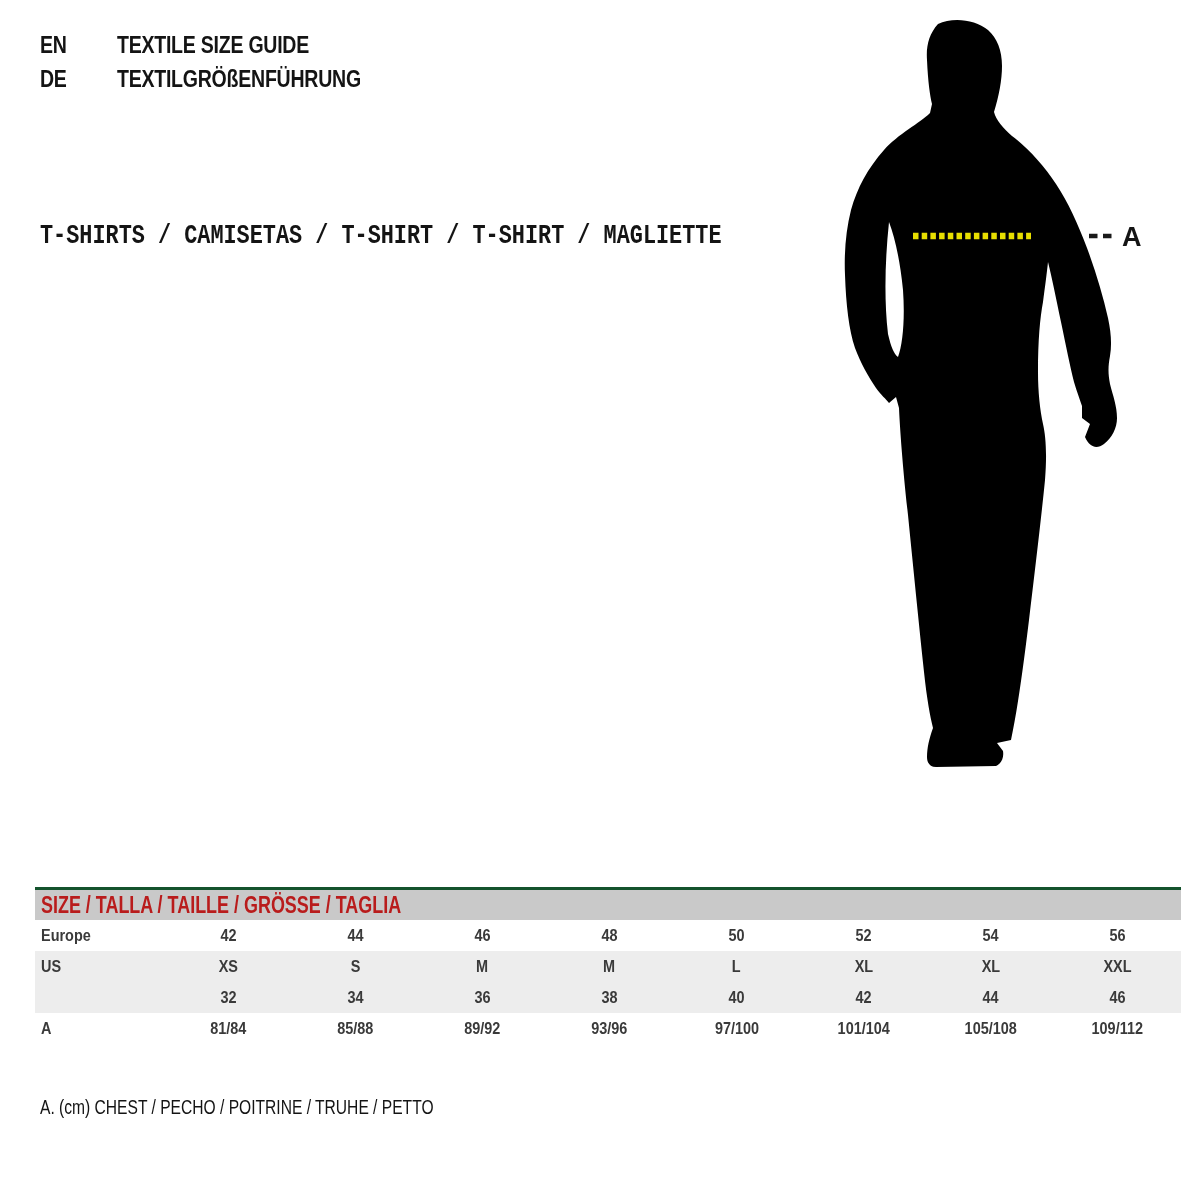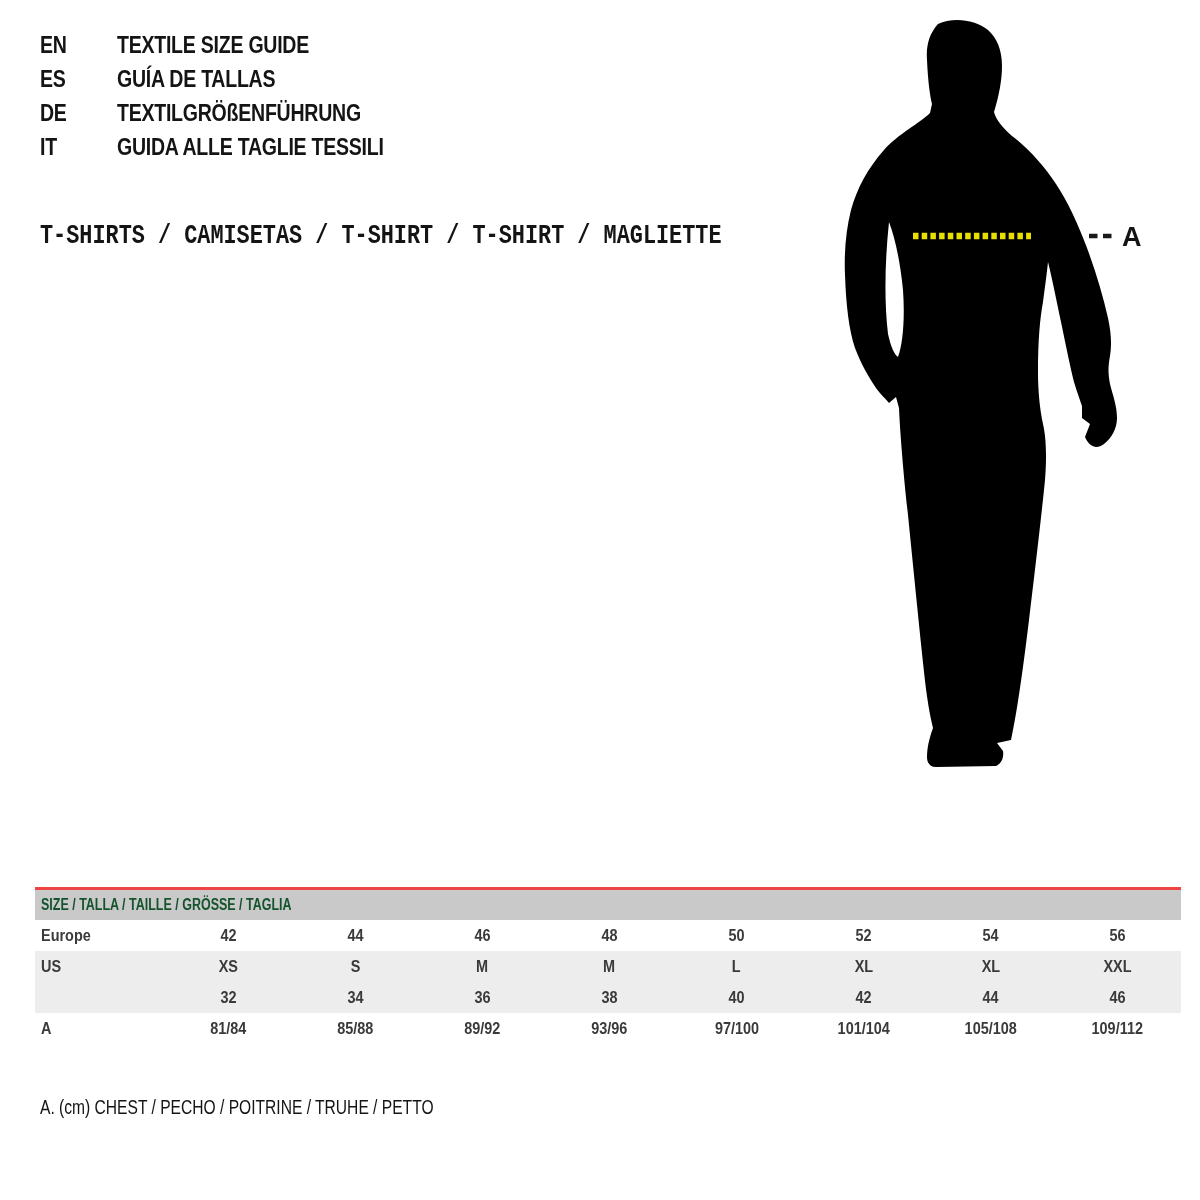--- a/index.html
+++ b/index.html
@@ -27,23 +27,23 @@
   .sil { fill:var(--silhouette,#000000); }
   .chest-line { stroke:var(--accent_yellow,#e8df00); stroke-width:6.5; stroke-dasharray:5.5 3.2; fill:none; }
   .leader { stroke:#1a1a1a; stroke-width:4.5; stroke-dasharray:8.5 5.5; fill:none; }
   .a-label { font-size:27px; font-weight:700; fill:#141414; font-family:"Liberation Sans", sans-serif; }
 
   .man-title { position:absolute; left:40px; top:840px; font-size:23px; font-weight:700; }
 
   .size-table { position:absolute; left:35px; top:887px; width:1146px; }
   .table-header {
     background:var(--header_bg,#c9c9c9);
-    border-top:3px solid #ef4444;
+    border-top:3px solid #14532d;
     height:33px; line-height:30px; padding-left:6px;
-    font-size:16px; font-weight:700; color:#14532d;
+    font-size:23px; font-weight:700; color:#b91c1c;
   }
   .table-row {
     display:grid; grid-template-columns:130px repeat(8,1fr);
     height:31px; line-height:31px;
     font-size:17px; font-weight:700; color:#3a3a3a;
   }
   .table-row.shaded { background:var(--stripe_bg,#ededed); }
   .row-label { padding-left:6px; text-align:left; }
   .cell { text-align:center; }
 
@@ -53,30 +53,22 @@
 <body>
 
 <div class="canvas">
 
   <section class="lang-block">
     <div class="lang-row">
       <span class="lang-code cx85">EN</span>
       <span class="cx85">TEXTILE SIZE GUIDE</span>
     </div>
     <div class="lang-row">
-      <span class="lang-code cx85">ES</span>
-      <span class="cx85">GUÍA DE TALLAS</span>
-    </div>
-    <div class="lang-row">
       <span class="lang-code cx85">DE</span>
       <span class="cx85">TEXTILGRÖßENFÜHRUNG</span>
-    </div>
-    <div class="lang-row">
-      <span class="lang-code cx85">IT</span>
-      <span class="cx85">GUIDA ALLE TAGLIE TESSILI</span>
     </div>
   </section>
 
   <section class="product-block">
     <div class="product-line"><span class="cx78">T-SHIRTS / CAMISETAS / T-SHIRT / T-SHIRT / MAGLIETTE</span></div>
   </section>
 
   <div class="figure">
     <svg viewBox="835 5 315 780" width="315" height="780" xmlns="http://www.w3.org/2000/svg">
       <path class="sil" fill-rule="evenodd" d="

